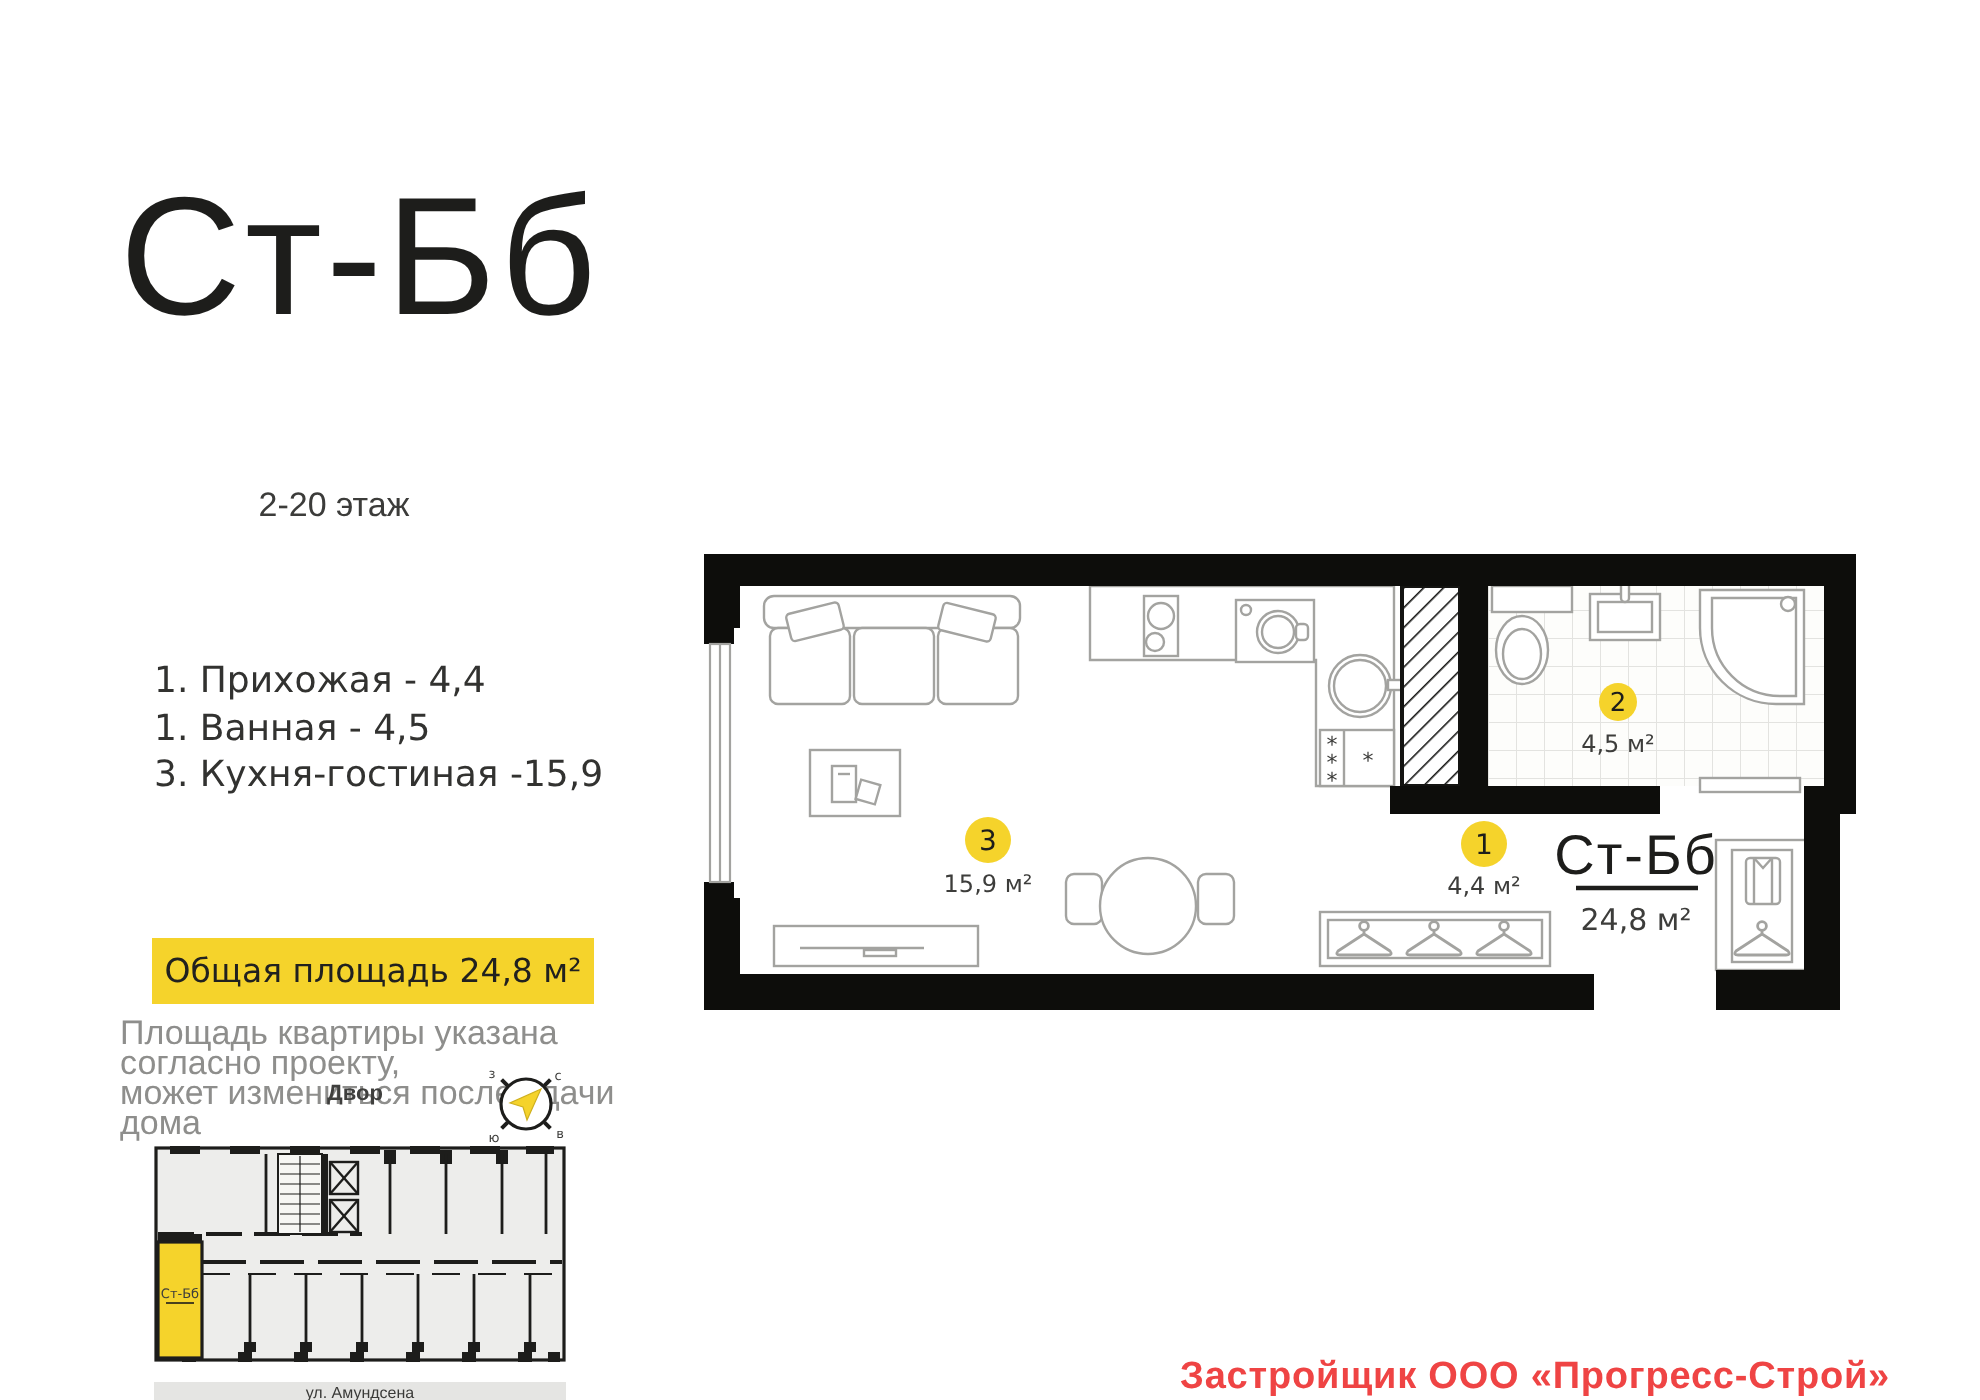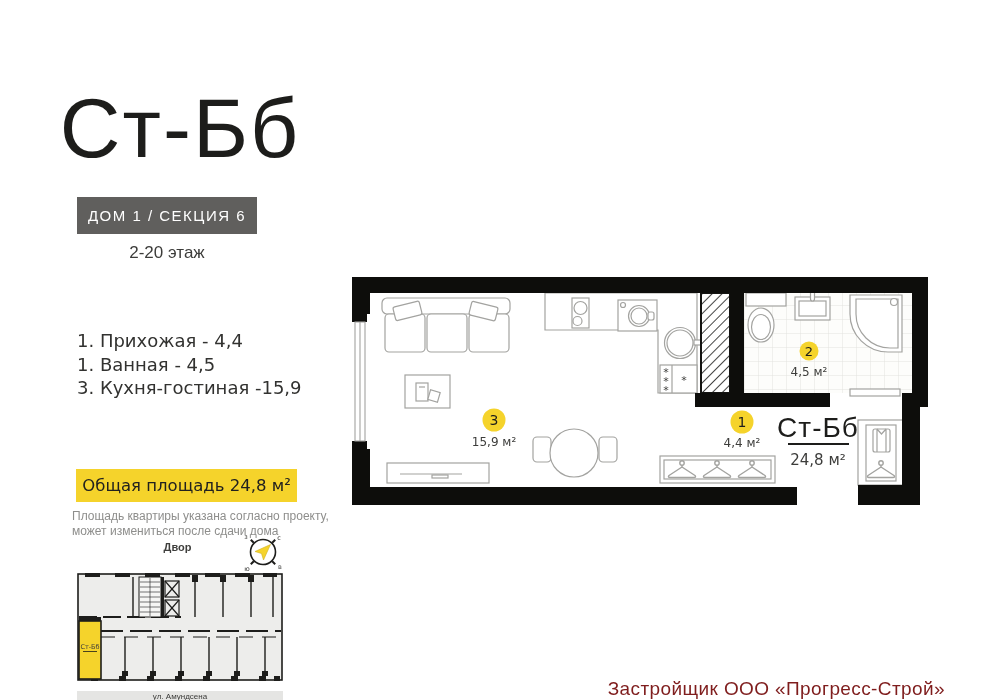--- a/index.html
+++ b/index.html
@@ -9,40 +9,39 @@
   .plan-title{left:55px;top:46px;width:250px;text-align:center;font-size:84px;line-height:1;
               font-weight:300;letter-spacing:2px;color:#1d1d1b;}
   .section-badge{left:77px;top:157px;width:180px;height:37px;background:#605f5d;color:#ffffff;
                  display:flex;align-items:center;justify-content:center;font-size:15px;letter-spacing:1.5px;}
   .floors{left:77px;top:203px;width:180px;text-align:center;font-size:17px;color:#3c3c3a;}
   .room-list{left:77px;top:289px;font-family:"DejaVu Sans",sans-serif;font-size:18px;
              line-height:23.5px;color:#323230;}
   .area-badge{left:76px;top:429px;width:221px;height:33px;background:#f5d32b;color:#21211f;
               display:flex;align-items:center;justify-content:center;
               font-family:"DejaVu Sans",sans-serif;font-size:16.5px;text-align:center;}
-  .disclaimer{left:72px;top:469px;width:260px;font-size:12px;line-height:15px;color:#8e8e8c;}
+  .disclaimer{left:60px;top:469px;width:260px;font-size:17px;line-height:15px;color:#8e8e8c;}
   .yard{left:140px;top:501px;width:75px;text-align:center;font-size:11px;font-weight:600;color:#3f3f3d;}
   .street{left:77px;top:651px;width:206px;height:11px;background:#e5e5e3;display:flex;
           align-items:center;justify-content:center;font-size:8px;color:#3a3a38;}
-  .developer{right:45px;top:638px;font-size:19px;color:#7f1d1d;letter-spacing:0.4px;font-weight:400;}
+  .developer{right:45px;top:638px;font-size:19px;color:#ef4444;letter-spacing:0.4px;font-weight:700;}
   .bottom-bar{left:0;bottom:0;width:990px;height:32px;background:#1d1d1b;display:flex;
               align-items:center;justify-content:flex-end;padding-right:46px;box-sizing:border-box;}
   .brand{color:#ffffff;font-size:25px;font-weight:700;letter-spacing:0.5px;}
   svg text{font-family:"DejaVu Sans",sans-serif;fill:#3d3d3b;}
   svg text.num{fill:#1d1d1b;font-weight:500;}
   svg text.unit{font-family:"Liberation Sans",sans-serif;font-weight:300;fill:#1d1d1b;}
 </style>
 </head>
 <body>
 
 <div class="page">
 
   <div class="abs plan-title">Ст-Бб</div>
 
-  <div class="abs section-badge">ДОМ 1 / СЕКЦИЯ 6</div>
 
   <div class="abs floors">2-20 этаж</div>
 
   <div class="abs room-list">
     <div>1. Прихожая - 4,4</div>
     <div>1. Ванная - 4,5</div>
     <div>3. Кухня-гостиная -15,9</div>
   </div>
 
   <div class="abs area-badge">Общая площадь 24,8 м²</div>

